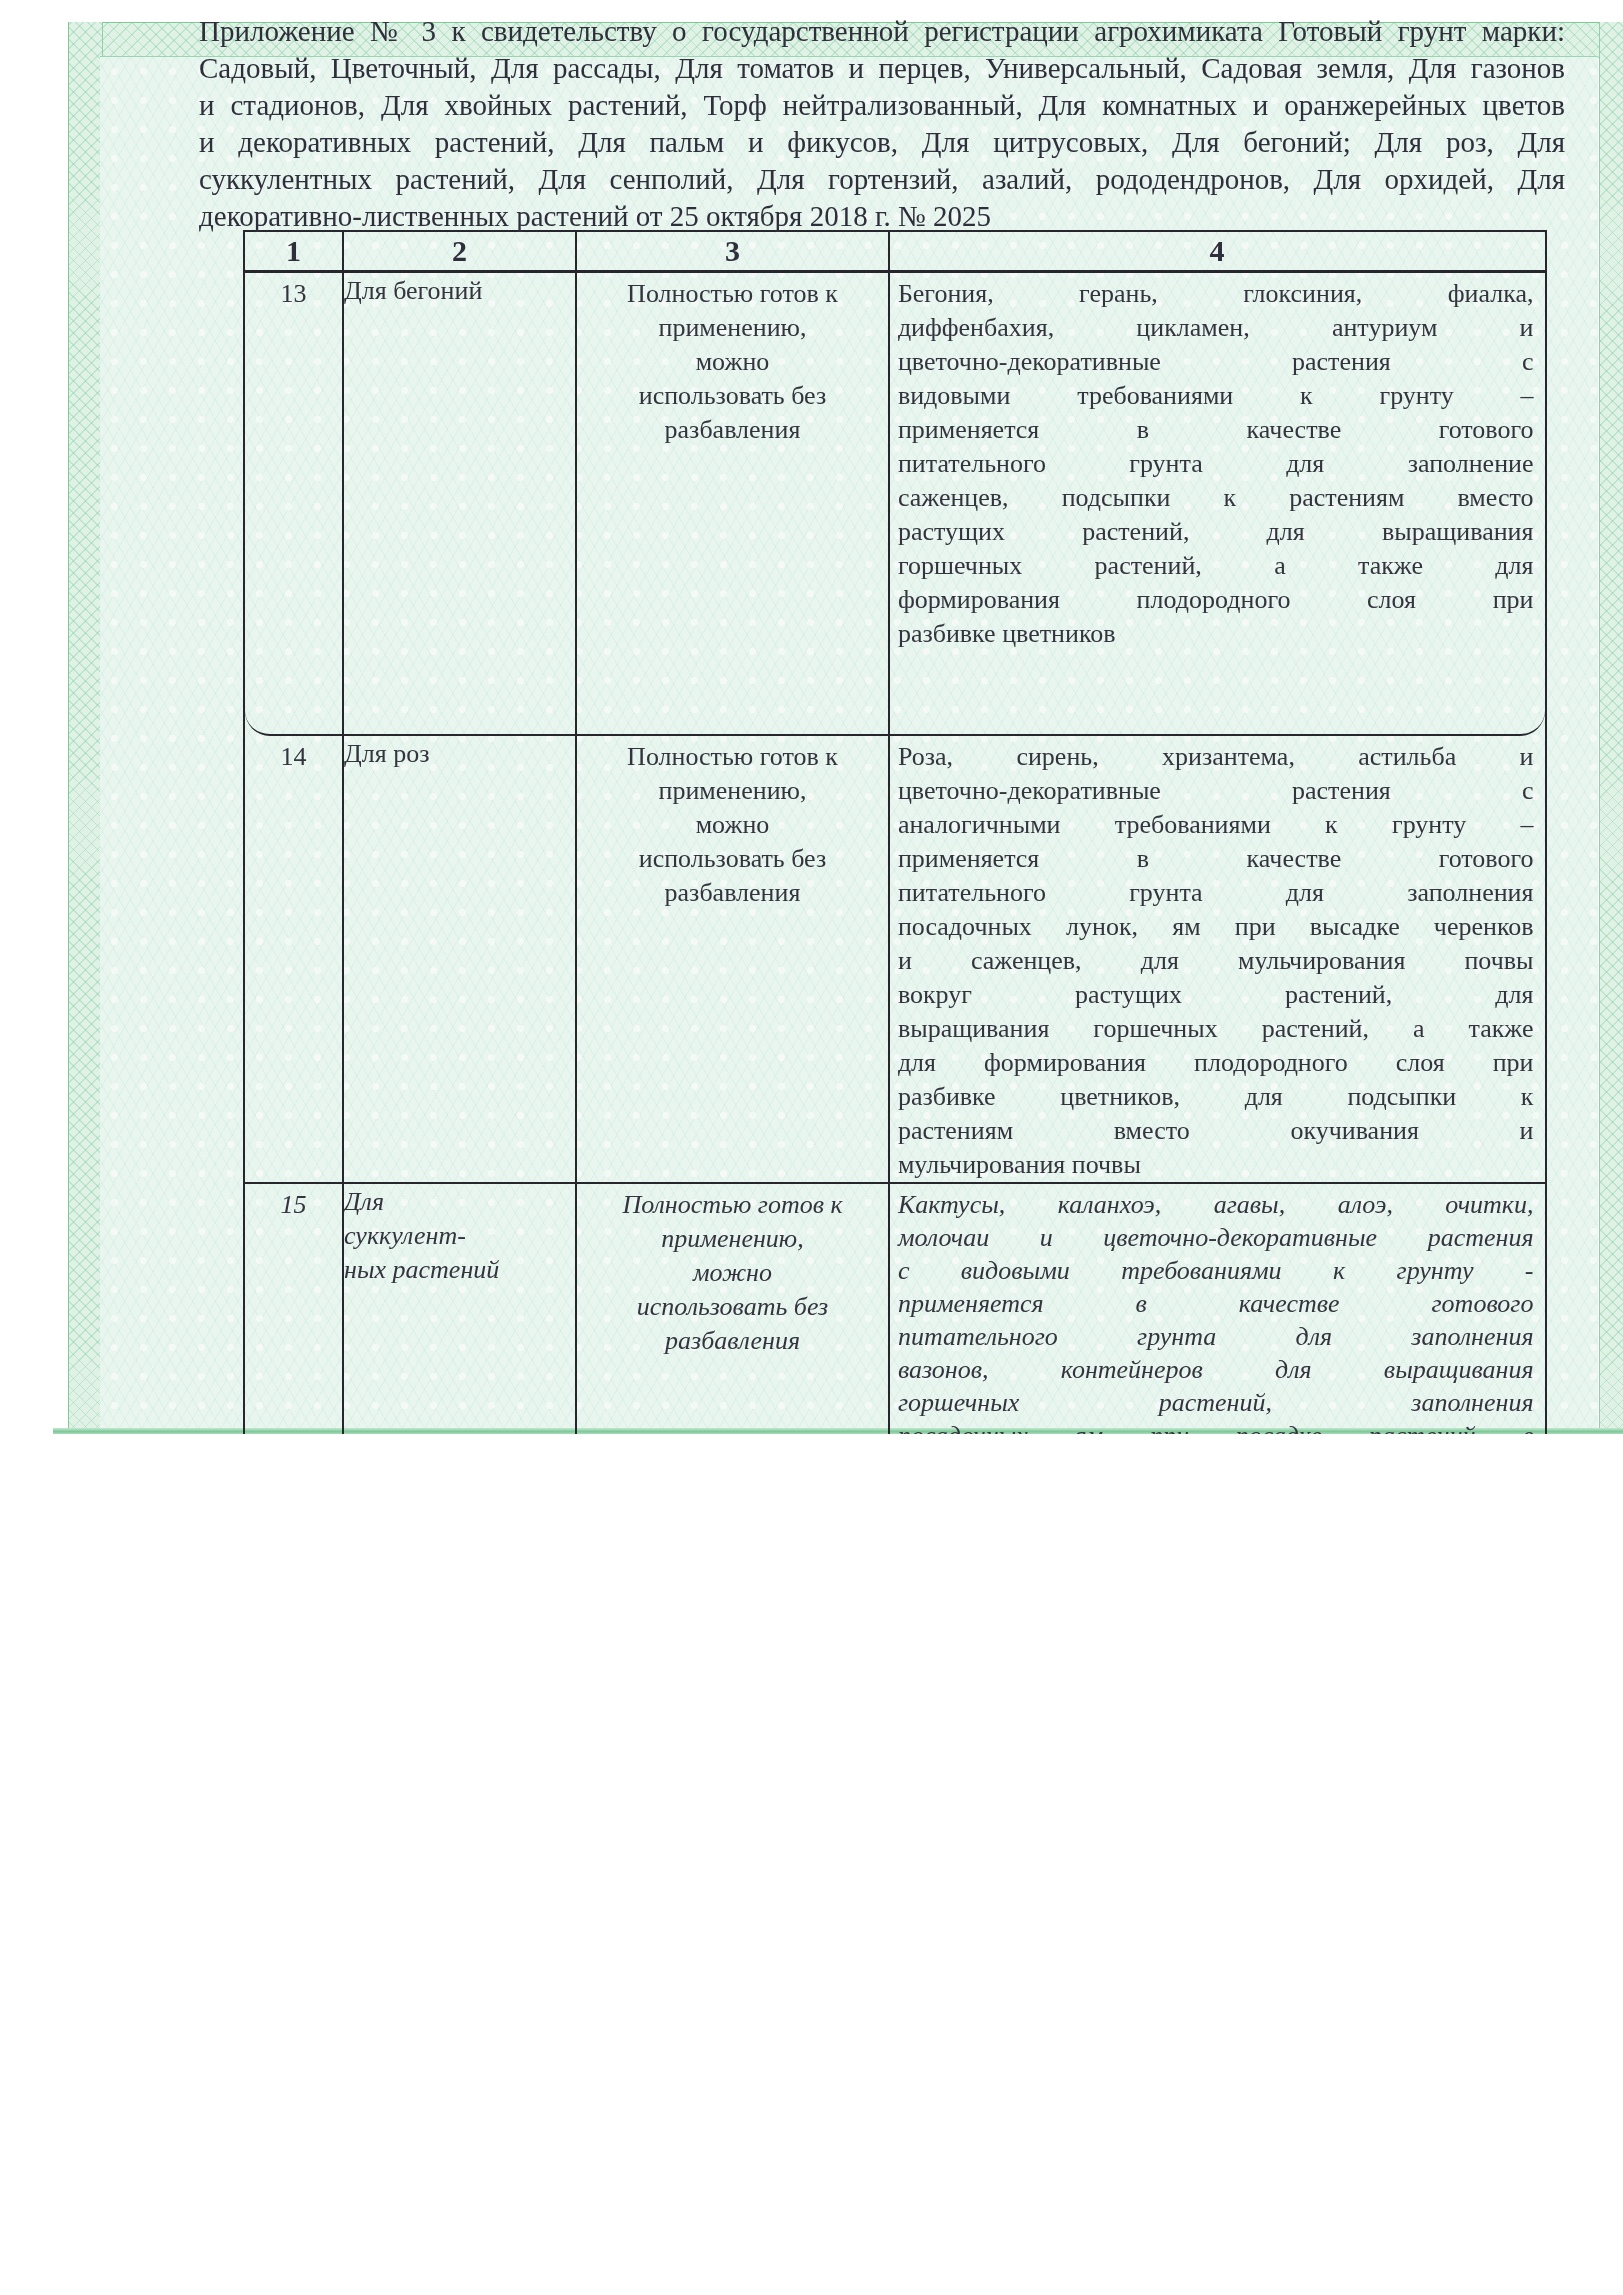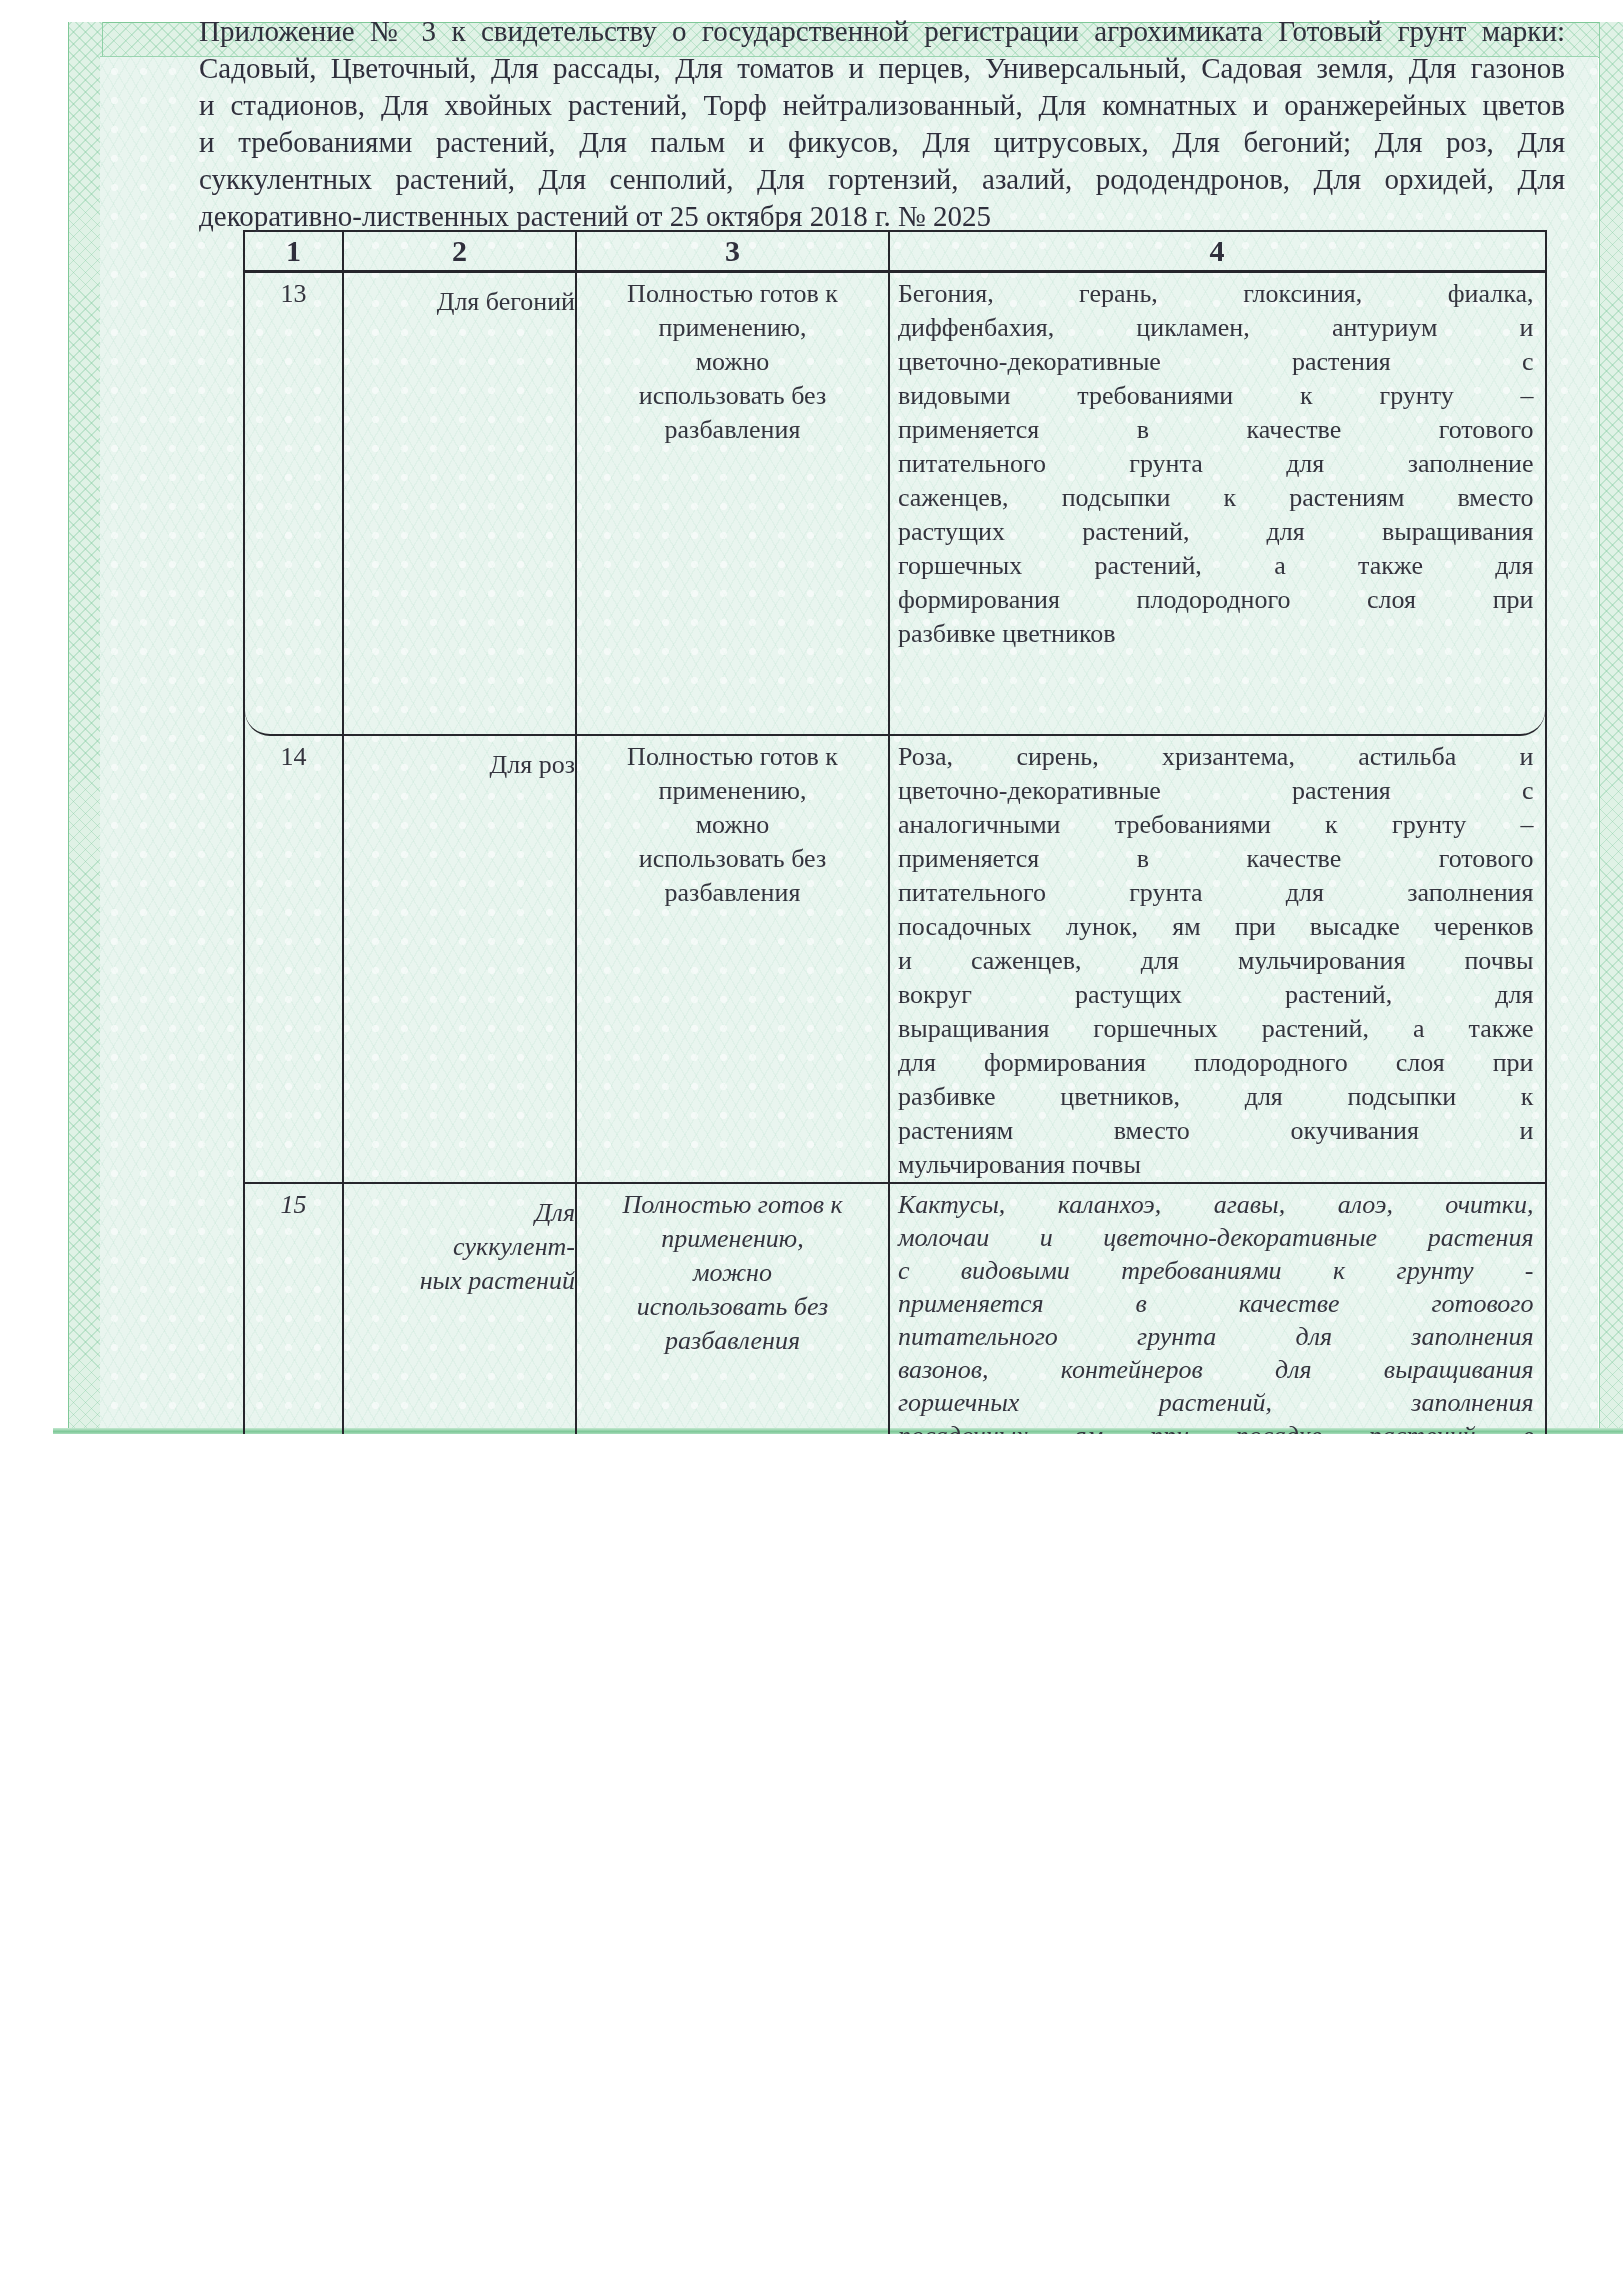--- a/index.html
+++ b/index.html
@@ -75,21 +75,21 @@
   .trow.head{height:38px;}
   .trow.head .tcell{
     display:flex;align-items:center;justify-content:center;
     font-weight:bold;font-size:30px;color:#2f2f3c;
   }
   .row-13{height:461px;border-radius:25px;}
   .row-14{height:446px;}
   .row-15{height:301px;}
 
   .cell-num{text-align:center;padding-top:3.9px;}
-  .cell-name{text-align:right;padding-top:12px;}
+  .cell-name{text-align:left;padding-top:1px;}
   .cell-ready{text-align:center;padding:3.9px 6.5px 0 6.5px;}
   .cell-usage{padding:3.9px 10.5px 0 7.9px;}
   .cell-usage .tline{text-align:justify;text-align-last:justify;}
   .cell-usage.last-left .tline:last-child{text-align-last:left;}
   .row-15 .cell-usage .tline{line-height:33px;}
 </style>
 </head>
 <body>
 
 <div class="page">
@@ -97,21 +97,21 @@
 
     <div class="band band-top"></div>
     <div class="band band-left"></div>
     <div class="band band-right"></div>
     <div class="content-area"></div>
 
     <div class="header-par">
         <div class="tline">Приложение № 3 к свидетельству о государственной регистрации агрохимиката Готовый грунт марки:</div>
         <div class="tline">Садовый, Цветочный, Для рассады, Для томатов и перцев, Универсальный, Садовая земля, Для газонов</div>
         <div class="tline">и стадионов, Для хвойных растений, Торф нейтрализованный, Для комнатных и оранжерейных цветов</div>
-        <div class="tline">и требованиями растений, Для пальм и фикусов, Для цитрусовых, Для бегоний; Для роз, Для</div>
+        <div class="tline">и декоративных растений, Для пальм и фикусов, Для цитрусовых, Для бегоний; Для роз, Для</div>
         <div class="tline">суккулентных растений, Для сенполий, Для гортензий, азалий, рододендронов, Для орхидей, Для</div>
         <div class="tline">декоративно-лиственных растений от 25 октября 2018 г. № 2025</div>
       </div>
 
     <div class="reg-table">
 
       <div class="trow head">
         <div class="tcell">1</div>
         <div class="tcell">2</div>
         <div class="tcell">3</div>

